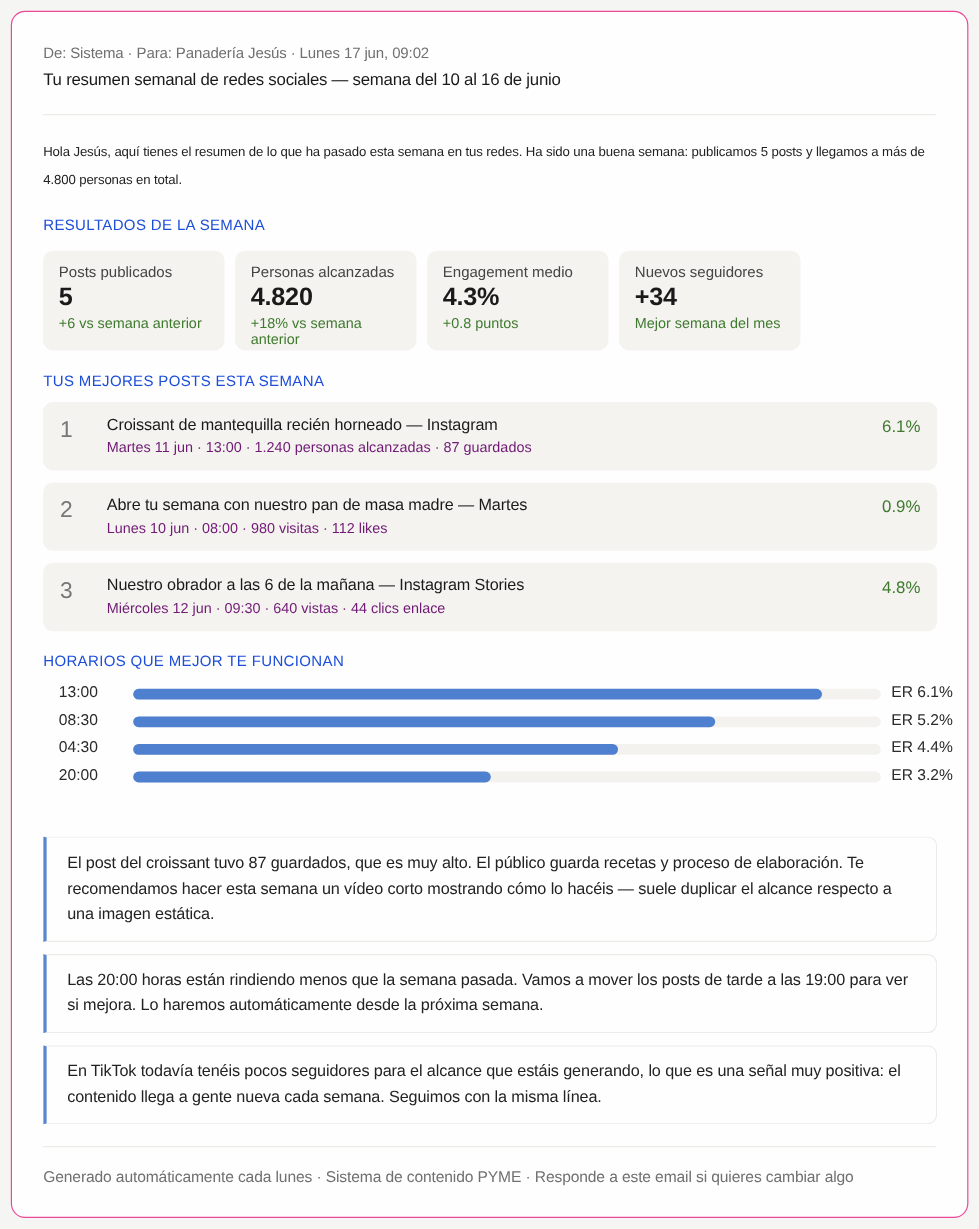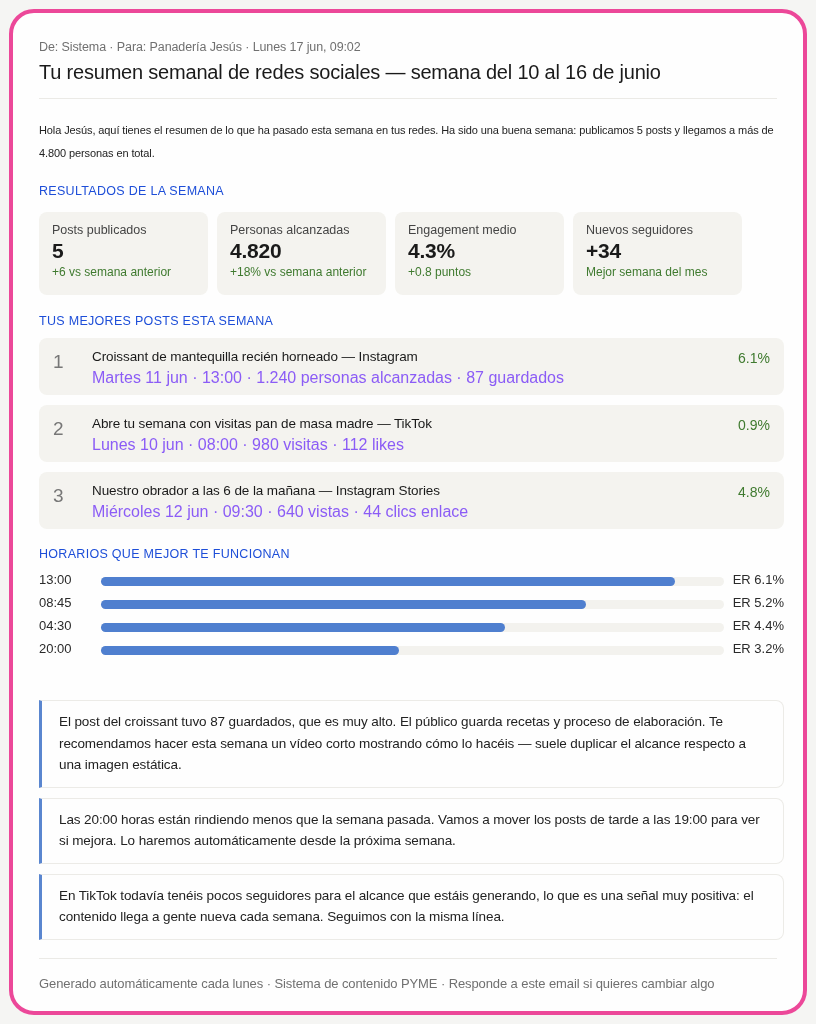--- a/index.html
+++ b/index.html
@@ -1,39 +1,39 @@
 <!DOCTYPE html>
 <html><head>
   <meta charset="utf-8">
   <style>
     * { box-sizing: border-box; margin: 0; padding: 0; }
     html, body { width: 816px; height: 1024px; background: #f5f5f3; overflow: hidden; }
     body { font-family: "Liberation Sans", "DejaVu Sans", sans-serif; color: #1c1c1a; position: relative; }
     .card {
       position: absolute; left: 9px; top: 9px; width: 798px; height: 1006px;
-      background: #fefefe; border: 4px solid #ec4899; border-radius: 25px;
+      background: #fefefe; border: 1px solid #ec4899; border-radius: 12px;
       padding: 0 26px;
     }
     .meta { position: absolute; left: 26px; top: 27px; font-size: 12.5px; color: #707070; letter-spacing: -0.1px; }
-    .title { position: absolute; left: 26px; top: 48px; font-size: 20px; font-weight: 400; color: #1a1a1a; letter-spacing: -0.2px; }
+    .title { position: absolute; left: 26px; top: 48px; font-size: 14px; font-weight: 400; color: #1a1a1a; letter-spacing: -0.2px; }
     .divider { position: absolute; left: 26px; right: 26px; height: 1px; background: #ebeae6; }
     .intro { position: absolute; left: 26px; right: 26px; top: 106px; font-size: 11px; line-height: 23px; color: #222; letter-spacing: -0.1px; }
     .section-label { position: absolute; left: 26px; font-size: 12.5px; color: #1d4ed8; letter-spacing: 0.3px; }
-    .stats { position: absolute; left: 26px; top: 199px; width: 703px; height: 83px; display: flex; gap: 9px; }
+    .stats { position: absolute; left: 26px; top: 199px; width: 631px; height: 83px; display: flex; gap: 9px; }
     .stat { flex: 1; background: #f4f3ef; border-radius: 8px; padding: 11px 13px; }
     .stat-label { font-size: 12.5px; color: #444; }
     .stat-value { font-size: 21px; font-weight: 700; color: #1a1a1a; margin-top: 2px; letter-spacing: -0.2px; }
     .stat-delta { font-size: 12px; color: #3f7a2f; margin-top: 2px; }
     .posts { position: absolute; left: 26px; top: 325px; width: 745px; }
     .post { height: 57px; background: #f4f3ef; border-radius: 8px; position: relative; margin-bottom: 10px; }
     .post-rank { position: absolute; left: 14px; top: 13px; font-size: 19px; color: #777; }
     .post-title { position: absolute; left: 53px; top: 11px; font-size: 13.5px; color: #1a1a1a; font-weight: 400; letter-spacing: -0.1px; }
-    .post-meta { position: absolute; left: 53px; top: 31px; font-size: 16px; color: #8b5cf6; }
+    .post-meta { position: absolute; left: 53px; top: 31px; font-size: 12px; color: #701a75; }
     .post-er { position: absolute; right: 14px; top: 12px; font-size: 14px; color: #3f7a2f; }
-    .bars { position: absolute; left: 26px; top: 557px; width: 745px; }
+    .bars { position: absolute; left: 39px; top: 557px; width: 745px; }
     .bar-row { height: 23px; position: relative; }
     .bar-label { position: absolute; left: 0; top: 2px; font-size: 13px; color: #2a2a2a; }
     .bar-track { position: absolute; left: 62px; width: 623px; top: 7px; height: 9px; background: #f3f2ee; border-radius: 5px; }
     .bar-fill { position: absolute; left: 0; top: 0; height: 9px; background: #4f7fcf; border-radius: 5px; }
     .bar-value { position: absolute; right: 0; top: 2px; font-size: 13px; color: #2a2a2a; }
     .recs { position: absolute; left: 26px; top: 687px; width: 745px; }
     .rec {
       position: relative; background: #fefefe; border: 1px solid #ecebe7; border-left: 3px solid #5a86cf;
       border-radius: 0 8px 8px 0; padding: 10px 16px 11px 17px; margin-bottom: 10px;
       font-size: 13.5px; line-height: 21.5px; color: #222; letter-spacing: -0.1px;
@@ -77,21 +77,21 @@
   <div class="section-label" style="top:301px;">TUS MEJORES POSTS ESTA SEMANA</div>
   <div class="posts">
     <div class="post">
       <div class="post-rank">1</div>
       <div class="post-title">Croissant de mantequilla recién horneado — Instagram</div>
       <div class="post-meta">Martes 11 jun · 13:00 · 1.240 personas alcanzadas · 87 guardados</div>
       <div class="post-er">6.1%</div>
     </div>
     <div class="post">
       <div class="post-rank">2</div>
-      <div class="post-title">Abre tu semana con visitas pan de masa madre — TikTok</div>
+      <div class="post-title">Abre tu semana con nuestro pan de masa madre — Martes</div>
       <div class="post-meta">Lunes 10 jun · 08:00 · 980 visitas · 112 likes</div>
       <div class="post-er">0.9%</div>
     </div>
     <div class="post">
       <div class="post-rank">3</div>
       <div class="post-title">Nuestro obrador a las 6 de la mañana — Instagram Stories</div>
       <div class="post-meta">Miércoles 12 jun · 09:30 · 640 vistas · 44 clics enlace</div>
       <div class="post-er">4.8%</div>
     </div>
   </div>
@@ -99,21 +99,21 @@
   <div class="section-label" style="top:534px;">HORARIOS QUE MEJOR TE FUNCIONAN</div>
   <div class="bars">
     <div class="bar-row">
       <div class="bar-label">13:00</div>
       <div class="bar-track">
           <div class="bar-fill" style="width: 92.2%;"></div>
         </div>
       <div class="bar-value">ER 6.1%</div>
     </div>
     <div class="bar-row">
-      <div class="bar-label">08:45</div>
+      <div class="bar-label">08:30</div>
       <div class="bar-track">
           <div class="bar-fill" style="width: 77.8%;"></div>
         </div>
       <div class="bar-value">ER 5.2%</div>
     </div>
     <div class="bar-row">
       <div class="bar-label">04:30</div>
       <div class="bar-track">
           <div class="bar-fill" style="width: 64.8%;"></div>
         </div>

